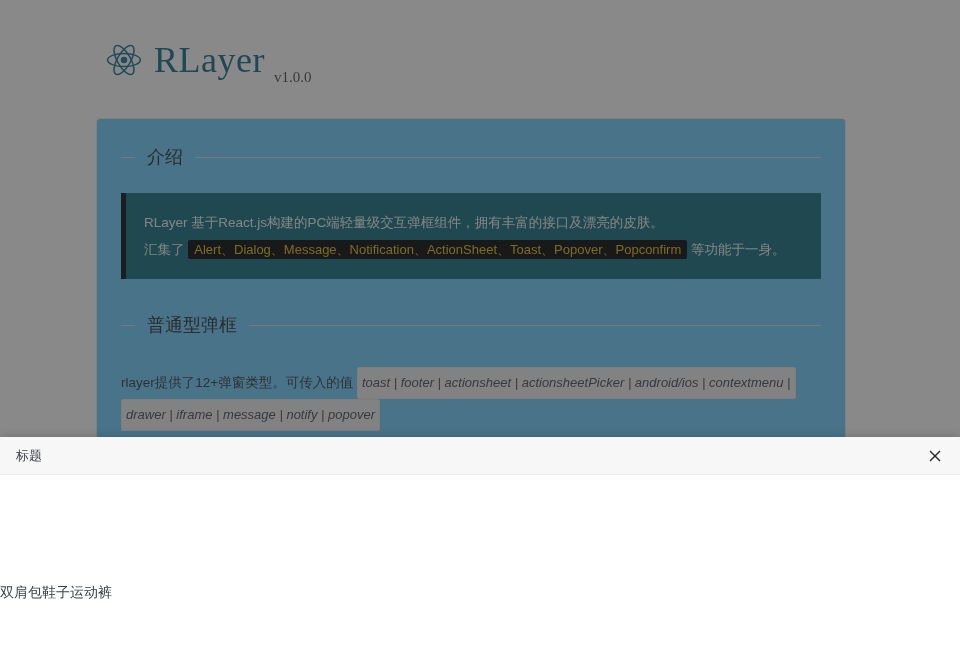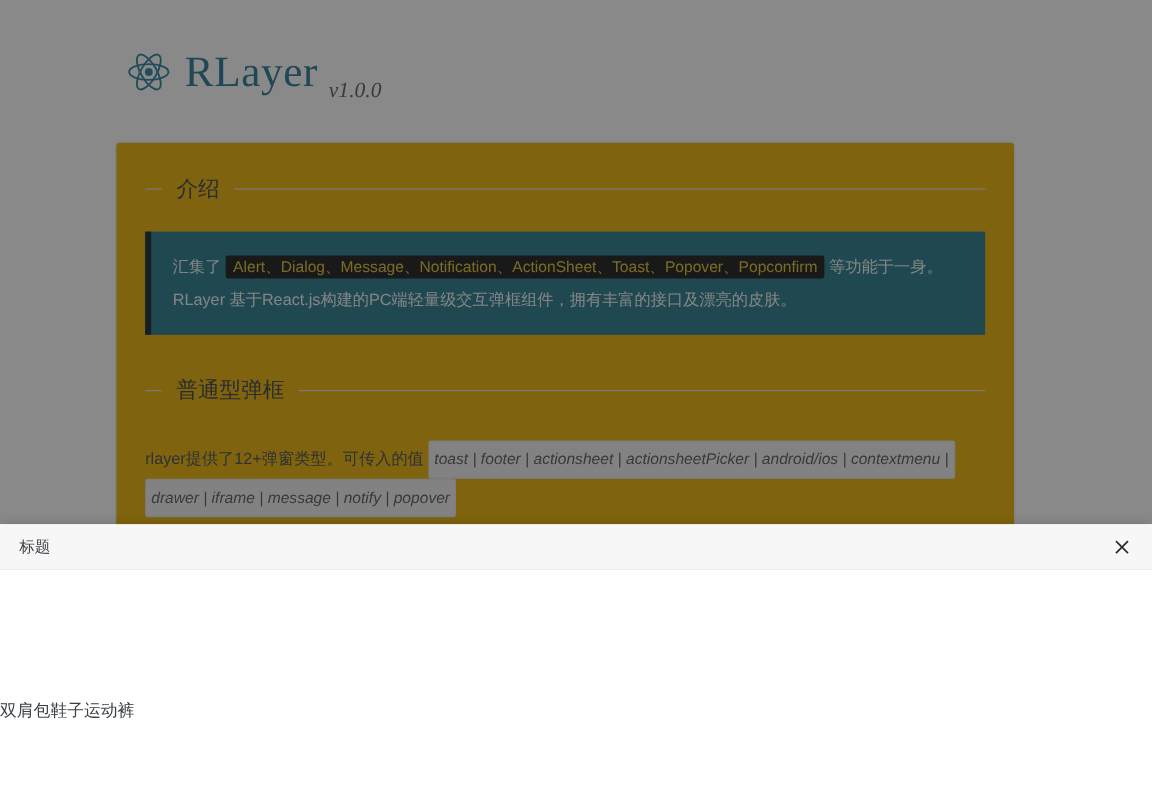--- a/index.html
+++ b/index.html
@@ -45,33 +45,32 @@
   .logo-text {
     font-family: "Liberation Serif", "DejaVu Serif", serif;
     font-size: 36px;
     color: #2c7d95;
     letter-spacing: 0.5px;
     margin-left: 10px;
     line-height: 1;
   }
   .logo-version {
     font-family: "Liberation Serif", "DejaVu Serif", serif;
-    font-style: italic;
-    font-size: 18px;
+    font-size: 15px;
     color: #5b6166;
     margin-left: 9px;
     align-self: flex-end;
     padding-bottom: 4px;
   }
 
   
   .card {
     margin: 28px 0 0 96px;
     width: 750px;
-    background: #eab308;
+    background: #7dd3fc;
     border: 1px solid #ebeef2;
     border-radius: 4px;
     padding: 18px 24px 24px 24px;
   }
 
   
   .section-title {
     display: flex;
     align-items: center;
     height: 40px;
@@ -244,26 +243,26 @@
 
     <div class="card">
 
       <div class="section-title">
         <span class="rule-short"></span>
         <span class="title-text">介绍</span>
         <span class="rule-long"></span>
       </div>
 
       <div class="info-panel">
+        <div class="line">RLayer 基于React.js构建的PC端轻量级交互弹框组件，拥有丰富的接口及漂亮的皮肤。</div>
         <div class="line">
           <span>汇集了</span>
           <span class="code-chip">Alert、Dialog、Message、Notification、ActionSheet、Toast、Popover、Popconfirm</span>
           <span>等功能于一身。</span>
         </div>
-        <div class="line">RLayer 基于React.js构建的PC端轻量级交互弹框组件，拥有丰富的接口及漂亮的皮肤。</div>
       </div>
 
       <div class="section-title" style="margin-top:26px;">
         <span class="rule-short"></span>
         <span class="title-text">普通型弹框</span>
         <span class="rule-long"></span>
       </div>
 
       <div class="desc">
         <span>rlayer提供了12+弹窗类型。可传入的值</span>

